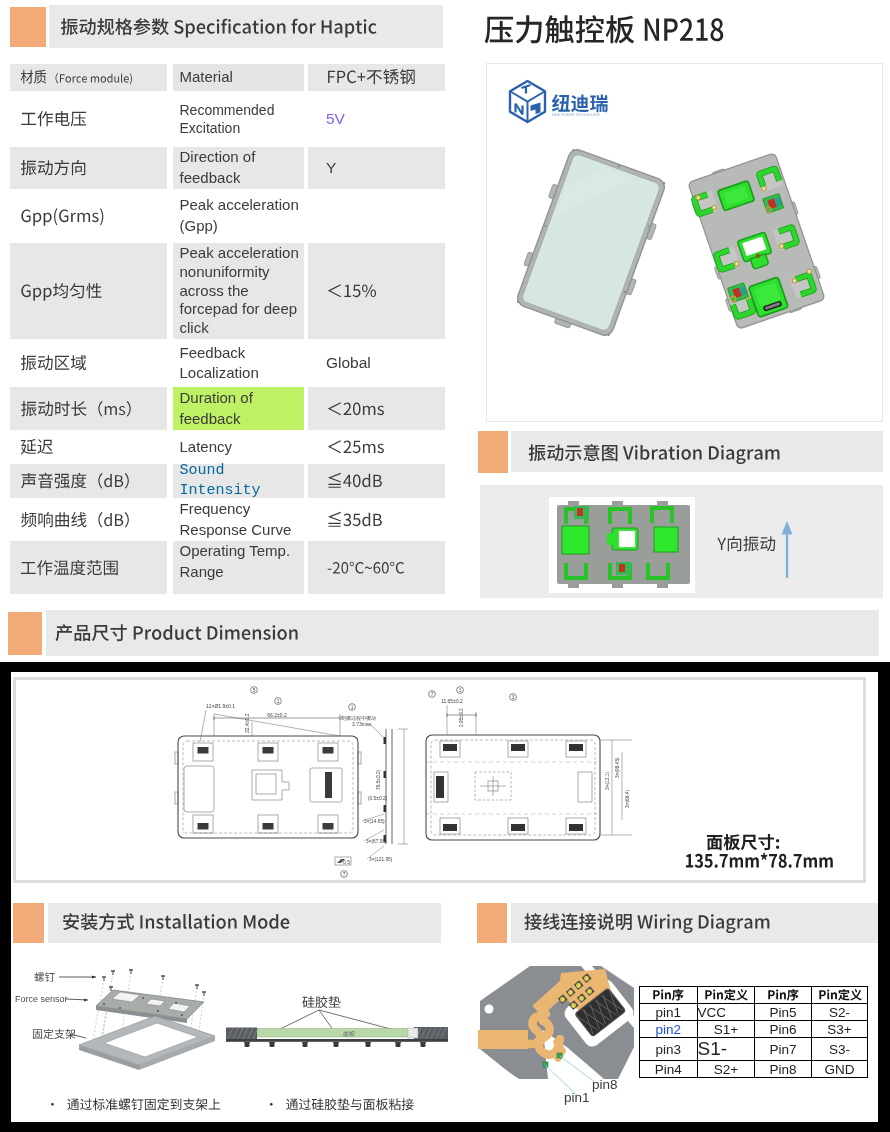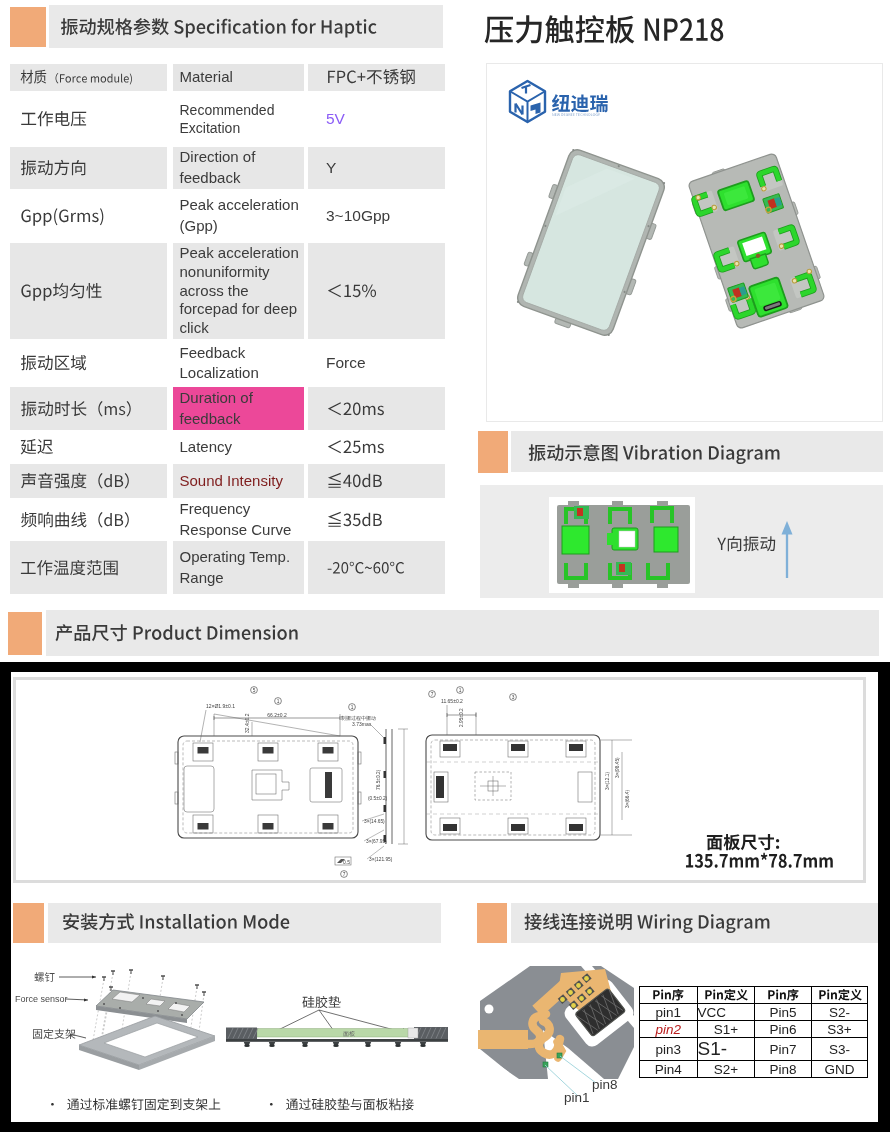--- a/index.html
+++ b/index.html
@@ -84,23 +84,20 @@
         <g fill="#3a3a3a" transform="translate(0,17.1)">
           <g transform="translate(0.0,0) scale(1.0,1)">
             <path d="M6.5 0.2C8.2 0.2 9.5 -0.4 10.3 -1.2V-6.4H6.3V-5.1H8.9V-1.9C8.4 -1.4 7.6 -1.1 6.7 -1.1C4.0 -1.1 2.6 -3.1 2.6 -6.2C2.6 -9.3 4.2 -11.2 6.7 -11.2C7.9 -11.2 8.7 -10.7 9.3 -10.0L10.2 -11.0C9.5 -11.8 8.3 -12.5 6.6 -12.5C3.4 -12.5 1.0 -10.1 1.0 -6.1C1.0 -2.2 3.3 0.2 6.5 0.2Z M13.1 3.8H14.7V0.8L14.6 -0.8C15.4 -0.2 16.3 0.2 17.1 0.2C19.2 0.2 21.1 -1.6 21.1 -4.7C21.1 -7.5 19.8 -9.4 17.5 -9.4C16.4 -9.4 15.4 -8.8 14.6 -8.1H14.5L14.4 -9.1H13.1ZM16.9 -1.1C16.3 -1.1 15.5 -1.3 14.7 -2.0V-6.8C15.5 -7.6 16.3 -8.1 17.1 -8.1C18.8 -8.1 19.5 -6.7 19.5 -4.7C19.5 -2.4 18.4 -1.1 16.9 -1.1Z M23.5 3.8H25.1V0.8L25.0 -0.8C25.9 -0.2 26.7 0.2 27.6 0.2C29.6 0.2 31.5 -1.6 31.5 -4.7C31.5 -7.5 30.2 -9.4 27.9 -9.4C26.8 -9.4 25.8 -8.8 25.0 -8.1H24.9L24.8 -9.1H23.5ZM27.3 -1.1C26.7 -1.1 25.9 -1.3 25.1 -2.0V-6.8C26.0 -7.6 26.7 -8.1 27.5 -8.1C29.2 -8.1 29.9 -6.7 29.9 -4.7C29.9 -2.4 28.8 -1.1 27.3 -1.1Z M36.4 3.3 37.4 2.9C35.9 0.5 35.2 -2.4 35.2 -5.2C35.2 -8.1 35.9 -10.9 37.4 -13.3L36.4 -13.7C34.9 -11.2 34.0 -8.5 34.0 -5.2C34.0 -1.9 34.9 0.8 36.4 3.3Z M44.6 0.2C46.3 0.2 47.6 -0.4 48.4 -1.2V-6.4H44.4V-5.1H47.0V-1.9C46.5 -1.4 45.6 -1.1 44.8 -1.1C42.1 -1.1 40.7 -3.1 40.7 -6.2C40.7 -9.3 42.3 -11.2 44.8 -11.2C46.0 -11.2 46.8 -10.7 47.4 -10.0L48.2 -11.0C47.5 -11.8 46.4 -12.5 44.7 -12.5C41.4 -12.5 39.1 -10.1 39.1 -6.1C39.1 -2.2 41.4 0.2 44.6 0.2Z M51.2 0.0H52.8V-5.9C53.4 -7.4 54.3 -8.0 55.0 -8.0C55.4 -8.0 55.6 -7.9 55.9 -7.8L56.2 -9.2C55.9 -9.3 55.6 -9.4 55.2 -9.4C54.2 -9.4 53.3 -8.6 52.7 -7.5H52.6L52.5 -9.1H51.2Z M57.7 0.0H59.3V-6.6C60.1 -7.6 60.9 -8.0 61.6 -8.0C62.7 -8.0 63.3 -7.3 63.3 -5.6V0.0H64.8V-6.6C65.6 -7.6 66.4 -8.0 67.1 -8.0C68.2 -8.0 68.8 -7.3 68.8 -5.6V0.0H70.3V-5.8C70.3 -8.1 69.4 -9.4 67.6 -9.4C66.4 -9.4 65.5 -8.6 64.5 -7.6C64.2 -8.7 63.4 -9.4 62.0 -9.4C60.9 -9.4 60.0 -8.7 59.2 -7.8H59.1L59.0 -9.1H57.7Z M75.7 0.2C77.8 0.2 79.0 -1.0 79.0 -2.5C79.0 -4.2 77.5 -4.8 76.2 -5.3C75.2 -5.6 74.2 -6.0 74.2 -6.8C74.2 -7.6 74.8 -8.2 75.9 -8.2C76.7 -8.2 77.4 -7.8 78.0 -7.4L78.7 -8.3C78.1 -8.9 77.0 -9.4 75.9 -9.4C73.9 -9.4 72.8 -8.2 72.8 -6.8C72.8 -5.2 74.2 -4.6 75.4 -4.1C76.4 -3.8 77.5 -3.3 77.5 -2.4C77.5 -1.6 76.9 -1.0 75.7 -1.0C74.6 -1.0 73.8 -1.4 73.0 -2.1L72.3 -1.0C73.1 -0.3 74.4 0.2 75.7 0.2Z M81.3 3.3C82.8 0.8 83.7 -1.9 83.7 -5.2C83.7 -8.5 82.8 -11.2 81.3 -13.7L80.3 -13.3C81.7 -10.9 82.5 -8.1 82.5 -5.2C82.5 -2.4 81.7 0.5 80.3 2.9Z"></path>
           </g>
         </g>
       </svg>
     </div>
 <div style="position:absolute;left:172.5px;top:188.8px;width:131.5px;height:54.0px;background:#ffffff;display:flex;align-items:center;padding-left:7px;box-sizing:border-box;">
       <div style="font-size:15px;line-height:20.5px;color:#3b3b3b;">Peak acceleration<br>(Gpp)</div>
     </div>
-<div style="position:absolute;left:308px;top:188.8px;width:136.7px;height:54.0px;background:#ffffff;display:flex;align-items:center;padding-left:18px;box-sizing:border-box;">
-      <span style="font-size:15.5px;color:#3b3b3b;">3~10Gpp</span>
-    </div>
 
 <div style="position:absolute;left:10px;top:242.8px;width:157px;height:96.19999999999999px;background:#e7e7e7;display:flex;align-items:center;padding-left:10px;box-sizing:border-box;">
       <svg width="83" height="22" viewBox="0 0 83 22.2" xmlns="http://www.w3.org/2000/svg">
         <g fill="#3a3a3a" transform="translate(0,17.1)">
           <g transform="translate(0.0,0) scale(1.0,1)">
             <path d="M6.5 0.2C8.2 0.2 9.5 -0.4 10.3 -1.2V-6.4H6.3V-5.1H8.9V-1.9C8.4 -1.4 7.6 -1.1 6.7 -1.1C4.0 -1.1 2.6 -3.1 2.6 -6.2C2.6 -9.3 4.2 -11.2 6.7 -11.2C7.9 -11.2 8.7 -10.7 9.3 -10.0L10.2 -11.0C9.5 -11.8 8.3 -12.5 6.6 -12.5C3.4 -12.5 1.0 -10.1 1.0 -6.1C1.0 -2.2 3.3 0.2 6.5 0.2Z M13.1 3.8H14.7V0.8L14.6 -0.8C15.4 -0.2 16.3 0.2 17.1 0.2C19.2 0.2 21.1 -1.6 21.1 -4.7C21.1 -7.5 19.8 -9.4 17.5 -9.4C16.4 -9.4 15.4 -8.8 14.6 -8.1H14.5L14.4 -9.1H13.1ZM16.9 -1.1C16.3 -1.1 15.5 -1.3 14.7 -2.0V-6.8C15.5 -7.6 16.3 -8.1 17.1 -8.1C18.8 -8.1 19.5 -6.7 19.5 -4.7C19.5 -2.4 18.4 -1.1 16.9 -1.1Z M23.5 3.8H25.1V0.8L25.0 -0.8C25.9 -0.2 26.7 0.2 27.6 0.2C29.6 0.2 31.5 -1.6 31.5 -4.7C31.5 -7.5 30.2 -9.4 27.9 -9.4C26.8 -9.4 25.8 -8.8 25.0 -8.1H24.9L24.8 -9.1H23.5ZM27.3 -1.1C26.7 -1.1 25.9 -1.3 25.1 -2.0V-6.8C26.0 -7.6 26.7 -8.1 27.5 -8.1C29.2 -8.1 29.9 -6.7 29.9 -4.7C29.9 -2.4 28.8 -1.1 27.3 -1.1Z M40.6 -7.8C41.6 -6.9 42.9 -5.7 43.6 -5.0L44.4 -5.8C43.7 -6.5 42.4 -7.6 41.3 -8.5ZM39.2 -2.0 39.7 -0.8C41.4 -1.8 43.8 -3.0 45.9 -4.3L45.6 -5.3C43.3 -4.0 40.8 -2.7 39.2 -2.0ZM42.0 -14.1C41.2 -11.9 39.9 -9.8 38.4 -8.4C38.7 -8.2 39.1 -7.6 39.2 -7.4C40.0 -8.2 40.8 -9.2 41.4 -10.2H46.8C46.6 -3.3 46.4 -0.7 45.8 -0.1C45.7 0.2 45.5 0.2 45.1 0.2C44.7 0.2 43.6 0.2 42.4 0.1C42.6 0.4 42.8 0.9 42.8 1.3C43.8 1.3 44.9 1.4 45.5 1.3C46.2 1.3 46.5 1.1 46.9 0.6C47.6 -0.2 47.8 -2.9 48.0 -10.8C48.0 -10.9 48.0 -11.4 48.0 -11.4H42.1C42.5 -12.2 42.8 -13.0 43.1 -13.8ZM33.0 -2.1 33.5 -0.8C35.1 -1.6 37.1 -2.7 39.1 -3.7L38.8 -4.8L36.5 -3.6V-8.9H38.5V-10.1H36.5V-13.9H35.2V-10.1H33.1V-8.9H35.2V-3.1C34.4 -2.7 33.6 -2.3 33.0 -2.1Z M51.5 -1.7 52.0 -0.4C54.2 -1.2 57.4 -2.2 60.3 -3.3L60.1 -4.5C56.9 -3.4 53.6 -2.3 51.5 -1.7ZM53.5 -7.5C54.8 -6.7 56.7 -5.5 57.6 -4.8L58.4 -5.8C57.5 -6.5 55.6 -7.6 54.3 -8.4ZM54.4 -14.1C53.4 -11.3 51.6 -8.6 49.7 -6.9C50.0 -6.7 50.6 -6.2 50.8 -5.9C51.9 -7.0 53.0 -8.5 53.9 -10.1H63.0C62.8 -3.5 62.5 -0.8 61.9 -0.2C61.7 0.0 61.4 0.1 61.1 0.1C60.5 0.1 59.2 0.1 57.7 -0.1C58.0 0.3 58.2 0.9 58.2 1.2C59.4 1.3 60.7 1.3 61.5 1.3C62.2 1.2 62.6 1.1 63.1 0.5C63.8 -0.3 64.1 -3.0 64.3 -10.7C64.3 -10.9 64.3 -11.3 64.3 -11.3H54.6C55.0 -12.1 55.3 -12.9 55.6 -13.7Z M68.9 -14.1V1.3H70.2V-14.1ZM67.4 -10.9C67.2 -9.6 66.9 -7.7 66.5 -6.6L67.5 -6.2C67.9 -7.5 68.2 -9.4 68.3 -10.8ZM70.3 -11.0C70.8 -10.1 71.3 -8.9 71.4 -8.1L72.4 -8.6C72.2 -9.3 71.7 -10.5 71.2 -11.4ZM71.6 -0.5V0.7H82.0V-0.5H77.7V-4.7H81.2V-5.8H77.7V-9.3H81.5V-10.6H77.7V-14.0H76.4V-10.6H74.4C74.6 -11.4 74.8 -12.3 74.9 -13.1L73.7 -13.3C73.3 -11.1 72.7 -8.8 71.7 -7.3C72.0 -7.2 72.6 -6.9 72.8 -6.7C73.2 -7.4 73.6 -8.3 74.0 -9.3H76.4V-5.8H72.9V-4.7H76.4V-0.5Z"></path>
           </g>
         </g>
       </svg>
     </div>
@@ -123,36 +120,36 @@
           <g transform="translate(0.0,0) scale(1.0,1)">
             <path d="M8.8 -10.5V-9.4H15.2V-10.5ZM9.3 1.4C9.5 1.1 10.0 0.9 12.8 -0.4C12.7 -0.6 12.7 -1.1 12.6 -1.4L10.4 -0.5V-6.5H11.5C12.1 -3.3 13.4 -0.5 15.4 0.9C15.6 0.6 15.9 0.2 16.2 -0.1C15.1 -0.7 14.2 -1.9 13.6 -3.3C14.3 -3.8 15.1 -4.5 15.8 -5.1L15.0 -5.9C14.5 -5.4 13.8 -4.7 13.2 -4.2C12.9 -4.9 12.6 -5.7 12.4 -6.5H15.9V-7.6H8.0V-12.1H15.7V-13.3H6.8V-7.2C6.8 -4.7 6.7 -1.6 5.5 0.7C5.8 0.8 6.3 1.2 6.5 1.4C7.7 -0.8 8.0 -4.0 8.0 -6.5H9.2V-1.0C9.2 -0.2 8.9 0.3 8.6 0.4C8.8 0.6 9.1 1.1 9.3 1.4ZM2.8 -14.1V-10.7H0.9V-9.5H2.8V-5.8C2.0 -5.5 1.2 -5.3 0.6 -5.2L0.9 -3.9L2.8 -4.5V-0.2C2.8 0.1 2.8 0.1 2.6 0.1C2.4 0.1 1.9 0.1 1.3 0.1C1.4 0.5 1.6 1.0 1.6 1.3C2.6 1.3 3.1 1.2 3.5 1.0C3.9 0.9 4.1 0.5 4.1 -0.2V-4.9L5.9 -5.5L5.8 -6.6L4.1 -6.1V-9.5H5.8V-10.7H4.1V-14.1Z M18.3 -12.7V-11.6H24.8V-12.7ZM27.8 -13.8C27.8 -12.6 27.8 -11.4 27.7 -10.2H25.3V-9.0H27.7C27.5 -5.2 26.8 -1.7 24.5 0.4C24.8 0.6 25.3 1.0 25.5 1.3C28.0 -1.0 28.7 -4.9 28.9 -9.0H31.4C31.2 -3.1 31.0 -0.8 30.6 -0.3C30.4 -0.1 30.2 -0.1 29.9 -0.1C29.6 -0.1 28.7 -0.1 27.7 -0.2C27.9 0.2 28.1 0.7 28.1 1.1C29.0 1.1 29.9 1.1 30.4 1.1C31.0 1.0 31.3 0.9 31.7 0.5C32.2 -0.3 32.4 -2.7 32.7 -9.6C32.7 -9.8 32.7 -10.2 32.7 -10.2H29.0C29.0 -11.4 29.0 -12.6 29.0 -13.8ZM18.3 -0.7 18.3 -0.8V-0.7C18.7 -1.0 19.3 -1.1 24.0 -2.2L24.3 -1.1L25.4 -1.4C25.1 -2.6 24.3 -4.6 23.7 -6.1L22.6 -5.8C23.0 -5.1 23.3 -4.1 23.6 -3.3L19.6 -2.4C20.3 -3.9 20.9 -5.8 21.3 -7.6H25.1V-8.7H17.7V-7.6H20.0C19.6 -5.6 18.9 -3.6 18.7 -3.1C18.4 -2.4 18.2 -2.0 17.9 -1.9C18.0 -1.6 18.2 -1.0 18.3 -0.7Z M49.2 -13.2H35.2V0.8H49.6V-0.4H36.5V-12.0H49.2ZM38.0 -9.8C39.3 -8.8 40.7 -7.5 42.1 -6.2C40.7 -4.8 39.0 -3.5 37.4 -2.5C37.7 -2.3 38.2 -1.8 38.4 -1.5C40.0 -2.6 41.5 -3.9 43.0 -5.4C44.4 -4.0 45.7 -2.6 46.6 -1.5L47.6 -2.5C46.7 -3.5 45.3 -4.9 43.8 -6.3C45.0 -7.6 46.1 -9.1 47.1 -10.7L45.9 -11.2C45.1 -9.7 44.1 -8.4 42.9 -7.1C41.6 -8.3 40.1 -9.5 38.9 -10.6Z M55.3 -1.7 55.7 -0.5C57.3 -1.0 59.4 -1.6 61.4 -2.2L61.3 -3.2C59.1 -2.7 56.8 -2.1 55.3 -1.7ZM57.4 -7.9H59.6V-5.0H57.4ZM56.4 -8.9V-4.0H60.6V-8.9ZM51.0 -2.2 51.5 -0.9C52.8 -1.6 54.4 -2.4 56.0 -3.2L55.6 -4.3L54.1 -3.6V-8.8H55.6V-10.0H54.1V-13.9H52.9V-10.0H51.1V-8.8H52.9V-3.0C52.2 -2.7 51.5 -2.4 51.0 -2.2ZM64.9 -8.9C64.5 -7.3 63.9 -5.8 63.3 -4.5C63.0 -6.2 62.9 -8.2 62.8 -10.5H66.3V-11.6H65.4L66.2 -12.3C65.8 -12.9 64.9 -13.6 64.1 -14.1L63.4 -13.4C64.1 -12.9 65.0 -12.1 65.4 -11.6H62.7L62.7 -14.1H61.5L61.6 -11.6H55.9V-10.5H61.6C61.7 -7.6 61.9 -5.0 62.3 -3.0C61.4 -1.6 60.2 -0.5 58.9 0.4C59.1 0.6 59.6 1.0 59.8 1.2C60.9 0.4 61.8 -0.5 62.7 -1.5C63.2 0.3 63.9 1.3 64.9 1.3C66.0 1.3 66.3 0.6 66.5 -1.6C66.3 -1.7 65.9 -2.0 65.6 -2.3C65.6 -0.5 65.4 0.1 65.1 0.1C64.5 0.1 64.0 -1.0 63.6 -2.8C64.6 -4.5 65.4 -6.4 66.0 -8.7Z"></path>
           </g>
         </g>
       </svg>
     </div>
 <div style="position:absolute;left:172.5px;top:339px;width:131.5px;height:48.19999999999999px;background:#ffffff;display:flex;align-items:center;padding-left:7px;box-sizing:border-box;">
       <div style="font-size:15px;line-height:20.5px;color:#3b3b3b;">Feedback<br>Localization</div>
     </div>
 <div style="position:absolute;left:308px;top:339px;width:136.7px;height:48.19999999999999px;background:#ffffff;display:flex;align-items:center;padding-left:18px;box-sizing:border-box;">
-      <span style="font-size:15.5px;color:#3b3b3b;">Force</span>
+      <span style="font-size:15.5px;color:#3b3b3b;">Global</span>
     </div>
 
 <div style="position:absolute;left:10px;top:387.2px;width:157px;height:43.30000000000001px;background:#e7e7e7;display:flex;align-items:center;padding-left:10px;box-sizing:border-box;">
       <svg width="123" height="22" viewBox="0 0 123 22.2" xmlns="http://www.w3.org/2000/svg">
         <g fill="#3a3a3a" transform="translate(0,17.1)">
           <g transform="translate(0.0,0) scale(1.0,1)">
             <path d="M8.8 -10.5V-9.4H15.2V-10.5ZM9.3 1.4C9.5 1.1 10.0 0.9 12.8 -0.4C12.7 -0.6 12.7 -1.1 12.6 -1.4L10.4 -0.5V-6.5H11.5C12.1 -3.3 13.4 -0.5 15.4 0.9C15.6 0.6 15.9 0.2 16.2 -0.1C15.1 -0.7 14.2 -1.9 13.6 -3.3C14.3 -3.8 15.1 -4.5 15.8 -5.1L15.0 -5.9C14.5 -5.4 13.8 -4.7 13.2 -4.2C12.9 -4.9 12.6 -5.7 12.4 -6.5H15.9V-7.6H8.0V-12.1H15.7V-13.3H6.8V-7.2C6.8 -4.7 6.7 -1.6 5.5 0.7C5.8 0.8 6.3 1.2 6.5 1.4C7.7 -0.8 8.0 -4.0 8.0 -6.5H9.2V-1.0C9.2 -0.2 8.9 0.3 8.6 0.4C8.8 0.6 9.1 1.1 9.3 1.4ZM2.8 -14.1V-10.7H0.9V-9.5H2.8V-5.8C2.0 -5.5 1.2 -5.3 0.6 -5.2L0.9 -3.9L2.8 -4.5V-0.2C2.8 0.1 2.8 0.1 2.6 0.1C2.4 0.1 1.9 0.1 1.3 0.1C1.4 0.5 1.6 1.0 1.6 1.3C2.6 1.3 3.1 1.2 3.5 1.0C3.9 0.9 4.1 0.5 4.1 -0.2V-4.9L5.9 -5.5L5.8 -6.6L4.1 -6.1V-9.5H5.8V-10.7H4.1V-14.1Z M18.3 -12.7V-11.6H24.8V-12.7ZM27.8 -13.8C27.8 -12.6 27.8 -11.4 27.7 -10.2H25.3V-9.0H27.7C27.5 -5.2 26.8 -1.7 24.5 0.4C24.8 0.6 25.3 1.0 25.5 1.3C28.0 -1.0 28.7 -4.9 28.9 -9.0H31.4C31.2 -3.1 31.0 -0.8 30.6 -0.3C30.4 -0.1 30.2 -0.1 29.9 -0.1C29.6 -0.1 28.7 -0.1 27.7 -0.2C27.9 0.2 28.1 0.7 28.1 1.1C29.0 1.1 29.9 1.1 30.4 1.1C31.0 1.0 31.3 0.9 31.7 0.5C32.2 -0.3 32.4 -2.7 32.7 -9.6C32.7 -9.8 32.7 -10.2 32.7 -10.2H29.0C29.0 -11.4 29.0 -12.6 29.0 -13.8ZM18.3 -0.7 18.3 -0.8V-0.7C18.7 -1.0 19.3 -1.1 24.0 -2.2L24.3 -1.1L25.4 -1.4C25.1 -2.6 24.3 -4.6 23.7 -6.1L22.6 -5.8C23.0 -5.1 23.3 -4.1 23.6 -3.3L19.6 -2.4C20.3 -3.9 20.9 -5.8 21.3 -7.6H25.1V-8.7H17.7V-7.6H20.0C19.6 -5.6 18.9 -3.6 18.7 -3.1C18.4 -2.4 18.2 -2.0 17.9 -1.9C18.0 -1.6 18.2 -1.0 18.3 -0.7Z M41.6 -7.6C42.5 -6.3 43.6 -4.5 44.1 -3.5L45.2 -4.1C44.7 -5.2 43.5 -6.9 42.6 -8.1ZM39.0 -6.8V-2.9H36.2V-6.8ZM39.0 -7.9H36.2V-11.6H39.0ZM35.0 -12.7V-0.4H36.2V-1.8H40.2V-12.7ZM46.4 -14.0V-10.8H41.0V-9.5H46.4V-0.6C46.4 -0.2 46.3 -0.1 46.0 -0.1C45.6 -0.1 44.4 -0.1 43.0 -0.1C43.2 0.3 43.4 0.8 43.5 1.2C45.2 1.2 46.3 1.2 46.9 0.9C47.5 0.7 47.7 0.4 47.7 -0.6V-9.5H49.8V-10.8H47.7V-14.0Z M63.3 -13.7C61.9 -12.0 59.4 -10.4 57.0 -9.4C57.4 -9.2 57.9 -8.7 58.1 -8.4C60.4 -9.5 62.9 -11.3 64.6 -13.2ZM51.3 -7.5V-6.3H54.6V-0.9C54.6 -0.3 54.2 0.0 53.9 0.1C54.1 0.4 54.3 0.9 54.4 1.2C54.8 1.0 55.4 0.8 60.0 -0.5C60.0 -0.7 59.9 -1.3 59.9 -1.6L55.9 -0.6V-6.3H58.5C59.9 -2.8 62.3 -0.3 65.8 0.9C65.9 0.5 66.3 -0.1 66.6 -0.3C63.4 -1.3 61.1 -3.4 59.8 -6.3H66.3V-7.5H55.9V-14.0H54.6V-7.5Z"></path>
           </g>
           <g transform="translate(67.2,0) scale(1.0,1)">
             <path d="M11.3 -6.2C11.3 -3.0 12.6 -0.4 14.6 1.6L15.6 1.1C13.7 -0.9 12.5 -3.3 12.5 -6.2C12.5 -9.1 13.7 -11.5 15.6 -13.4L14.6 -14.0C12.6 -12.0 11.3 -9.4 11.3 -6.2Z M17.8 0.0H19.3V-6.4C20.1 -7.3 20.8 -7.8 21.5 -7.8C22.6 -7.8 23.2 -7.1 23.2 -5.4V0.0H24.6V-6.4C25.5 -7.3 26.2 -7.8 26.9 -7.8C28.0 -7.8 28.5 -7.1 28.5 -5.4V0.0H30.0V-5.6C30.0 -7.9 29.1 -9.1 27.3 -9.1C26.2 -9.1 25.3 -8.4 24.4 -7.4C24.0 -8.4 23.3 -9.1 22.0 -9.1C20.9 -9.1 20.0 -8.4 19.2 -7.6H19.2L19.0 -8.9H17.8Z M35.2 0.2C37.3 0.2 38.4 -1.0 38.4 -2.4C38.4 -4.1 37.0 -4.6 35.7 -5.1C34.7 -5.5 33.8 -5.8 33.8 -6.6C33.8 -7.3 34.3 -7.9 35.5 -7.9C36.3 -7.9 36.9 -7.6 37.5 -7.1L38.2 -8.1C37.5 -8.6 36.5 -9.1 35.5 -9.1C33.5 -9.1 32.4 -8.0 32.4 -6.6C32.4 -5.1 33.7 -4.5 35.0 -4.0C36.0 -3.7 37.0 -3.2 37.0 -2.3C37.0 -1.6 36.4 -0.9 35.3 -0.9C34.2 -0.9 33.4 -1.4 32.6 -2.0L31.9 -1.0C32.7 -0.3 34.0 0.2 35.2 0.2Z M44.0 -6.2C44.0 -9.4 42.7 -12.0 40.8 -14.0L39.8 -13.4C41.6 -11.5 42.8 -9.1 42.8 -6.2C42.8 -3.3 41.6 -0.9 39.8 1.1L40.8 1.6C42.7 -0.4 44.0 -3.0 44.0 -6.2Z"></path>
           </g>
         </g>
       </svg>
     </div>
-<div style="position:absolute;left:172.5px;top:387.2px;width:131.5px;height:43.30000000000001px;background:#ec4899;display:flex;align-items:center;padding-left:7px;box-sizing:border-box;">
+<div style="position:absolute;left:172.5px;top:387.2px;width:131.5px;height:43.30000000000001px;background:#bef264;display:flex;align-items:center;padding-left:7px;box-sizing:border-box;">
       <div style="font-size:15px;line-height:20.5px;color:#3b3b3b;">Duration of<br>feedback</div>
     </div>
 <div style="position:absolute;left:308px;top:387.2px;width:136.7px;height:43.30000000000001px;background:#e7e7e7;display:flex;align-items:center;padding-left:18px;box-sizing:border-box;">
       <svg width="59" height="22" viewBox="0 0 59 22.2" xmlns="http://www.w3.org/2000/svg">
         <g fill="#3a3a3a" transform="translate(0,17.1)">
           <g transform="translate(0.0,0) scale(1.0,1)">
             <path d="M14.9 -11.8 14.3 -12.8 1.8 -6.4V-6.3L14.3 0.2L14.9 -0.8L4.2 -6.3V-6.3Z M17.5 0.0H25.3V-1.3H21.9C21.3 -1.3 20.5 -1.3 19.9 -1.2C22.7 -3.9 24.7 -6.5 24.7 -8.9C24.7 -11.1 23.3 -12.5 21.1 -12.5C19.5 -12.5 18.5 -11.8 17.5 -10.7L18.4 -9.9C19.1 -10.7 19.9 -11.3 20.9 -11.3C22.4 -11.3 23.2 -10.3 23.2 -8.9C23.2 -6.7 21.4 -4.3 17.5 -0.9Z M30.8 0.2C33.1 0.2 34.6 -1.9 34.6 -6.2C34.6 -10.5 33.1 -12.5 30.8 -12.5C28.4 -12.5 27.0 -10.5 27.0 -6.2C27.0 -1.9 28.4 0.2 30.8 0.2ZM30.8 -1.0C29.4 -1.0 28.4 -2.6 28.4 -6.2C28.4 -9.8 29.4 -11.3 30.8 -11.3C32.2 -11.3 33.1 -9.8 33.1 -6.2C33.1 -2.6 32.2 -1.0 30.8 -1.0Z M37.0 0.0H38.5V-6.6C39.4 -7.6 40.1 -8.0 40.8 -8.0C42.0 -8.0 42.5 -7.3 42.5 -5.6V0.0H44.0V-6.6C44.9 -7.6 45.6 -8.0 46.4 -8.0C47.5 -8.0 48.0 -7.3 48.0 -5.6V0.0H49.6V-5.8C49.6 -8.1 48.7 -9.4 46.8 -9.4C45.7 -9.4 44.8 -8.6 43.8 -7.6C43.4 -8.7 42.7 -9.4 41.3 -9.4C40.2 -9.4 39.2 -8.7 38.4 -7.8H38.4L38.3 -9.1H37.0Z M54.9 0.2C57.1 0.2 58.2 -1.0 58.2 -2.5C58.2 -4.2 56.8 -4.8 55.5 -5.3C54.4 -5.6 53.5 -6.0 53.5 -6.8C53.5 -7.6 54.0 -8.2 55.2 -8.2C56.0 -8.2 56.6 -7.8 57.3 -7.4L58.0 -8.3C57.3 -8.9 56.3 -9.4 55.2 -9.4C53.2 -9.4 52.0 -8.2 52.0 -6.8C52.0 -5.2 53.4 -4.6 54.7 -4.1C55.7 -3.8 56.8 -3.3 56.8 -2.4C56.8 -1.6 56.2 -1.0 55.0 -1.0C53.9 -1.0 53.1 -1.4 52.3 -2.1L51.5 -1.0C52.4 -0.3 53.6 0.2 54.9 0.2Z"></path>
           </g>
         </g>
       </svg>
@@ -186,21 +183,21 @@
           <g transform="translate(0.0,0) scale(1.0,1)">
             <path d="M7.7 -14.1V-12.7H1.2V-11.6H7.7V-10.0H2.2V-8.9H14.9V-10.0H9.0V-11.6H15.6V-12.7H9.0V-14.1ZM2.6 -7.5V-5.3C2.6 -3.6 2.3 -1.2 0.5 0.6C0.8 0.7 1.3 1.2 1.5 1.4C2.7 0.2 3.3 -1.3 3.6 -2.8H13.3V-1.9H14.5V-7.5ZM13.3 -3.9H9.0V-6.5H13.3ZM3.7 -3.9C3.8 -4.4 3.8 -4.9 3.8 -5.3V-6.5H7.8V-3.9Z M24.1 -14.0C24.4 -13.6 24.6 -13.1 24.8 -12.6H18.7V-11.4H31.9V-12.6H26.2C26.0 -13.1 25.7 -13.8 25.4 -14.2ZM21.0 -11.1C21.4 -10.3 21.8 -9.4 21.9 -8.6H17.7V-7.5H32.7V-8.6H28.4C28.9 -9.3 29.3 -10.3 29.7 -11.1L28.3 -11.4C28.0 -10.6 27.5 -9.4 27.1 -8.6H22.7L23.3 -8.8C23.1 -9.5 22.7 -10.6 22.2 -11.3ZM21.3 -2.2H29.2V-0.4H21.3ZM21.3 -3.2V-4.9H29.2V-3.2ZM20.0 -6.0V1.4H21.3V0.7H29.2V1.3H30.5V-6.0Z M42.3 -12.1H47.2V-10.1H42.3ZM41.1 -13.2V-9.0H44.2V-7.5H40.8V-3.0H44.2V-0.5L40.0 -0.3L40.2 0.9C42.3 0.8 45.3 0.6 48.2 0.3C48.5 0.7 48.6 1.1 48.7 1.5L49.8 1.0C49.5 -0.0 48.6 -1.5 47.7 -2.7L46.7 -2.3C47.0 -1.8 47.3 -1.3 47.6 -0.8L45.3 -0.6V-3.0H48.8V-7.5H45.3V-9.0H48.4V-13.2ZM41.9 -6.5H44.2V-4.0H41.9ZM45.3 -6.5H47.7V-4.0H45.3ZM35.0 -9.5C34.9 -7.9 34.6 -5.8 34.4 -4.5H35.1L38.4 -4.5C38.2 -1.5 38.0 -0.4 37.7 -0.1C37.5 0.1 37.4 0.1 37.1 0.1C36.8 0.1 36.1 0.1 35.3 0.0C35.5 0.4 35.7 0.9 35.7 1.2C36.5 1.3 37.2 1.3 37.6 1.2C38.1 1.2 38.4 1.1 38.7 0.7C39.2 0.2 39.4 -1.2 39.7 -5.1C39.7 -5.2 39.7 -5.6 39.7 -5.6H35.7C35.8 -6.5 36.0 -7.4 36.1 -8.3H39.8V-13.2H34.6V-12.1H38.6V-9.5Z M56.9 -10.8V-9.4H54.2V-8.3H56.9V-5.5H63.4V-8.3H66.1V-9.4H63.4V-10.8H62.2V-9.4H58.1V-10.8ZM62.2 -8.3V-6.5H58.1V-8.3ZM63.1 -3.4C62.4 -2.5 61.3 -1.8 60.1 -1.3C58.9 -1.9 58.0 -2.6 57.3 -3.4ZM54.4 -4.5V-3.4H56.6L56.0 -3.2C56.7 -2.2 57.6 -1.4 58.7 -0.8C57.2 -0.3 55.4 0.0 53.6 0.2C53.8 0.5 54.0 0.9 54.1 1.2C56.2 1.0 58.3 0.6 60.1 -0.1C61.7 0.6 63.7 1.1 65.8 1.3C66.0 1.0 66.3 0.5 66.6 0.3C64.7 0.1 63.0 -0.3 61.5 -0.8C63.0 -1.6 64.2 -2.6 65.0 -4.1L64.2 -4.5L64.0 -4.5ZM58.3 -13.9C58.6 -13.5 58.8 -12.9 59.0 -12.4H52.5V-7.9C52.5 -5.4 52.4 -1.8 51.0 0.8C51.3 0.9 51.9 1.1 52.1 1.3C53.6 -1.3 53.8 -5.2 53.8 -7.9V-11.3H66.3V-12.4H60.4C60.2 -13.0 59.9 -13.7 59.6 -14.2Z"></path>
           </g>
           <g transform="translate(67.2,0) scale(1.0,1)">
             <path d="M11.3 -6.2C11.3 -3.0 12.6 -0.4 14.6 1.6L15.6 1.1C13.7 -0.9 12.5 -3.3 12.5 -6.2C12.5 -9.1 13.7 -11.5 15.6 -13.4L14.6 -14.0C12.6 -12.0 11.3 -9.4 11.3 -6.2Z M20.8 0.2C21.9 0.2 22.8 -0.4 23.5 -1.0H23.6L23.7 0.0H24.9V-13.0H23.4V-9.6L23.5 -8.1C22.7 -8.7 22.0 -9.1 21.0 -9.1C19.0 -9.1 17.2 -7.3 17.2 -4.4C17.2 -1.5 18.6 0.2 20.8 0.2ZM21.1 -1.0C19.6 -1.0 18.7 -2.3 18.7 -4.4C18.7 -6.5 19.8 -7.8 21.3 -7.8C22.0 -7.8 22.7 -7.6 23.4 -6.9V-2.2C22.7 -1.4 22.0 -1.0 21.1 -1.0Z M28.1 0.0H31.9C34.5 0.0 36.4 -1.2 36.4 -3.5C36.4 -5.1 35.4 -6.1 34.0 -6.4V-6.4C35.1 -6.8 35.7 -7.8 35.7 -9.0C35.7 -11.1 34.0 -11.9 31.6 -11.9H28.1ZM29.6 -6.9V-10.8H31.4C33.3 -10.8 34.2 -10.2 34.2 -8.8C34.2 -7.6 33.4 -6.9 31.3 -6.9ZM29.6 -1.2V-5.7H31.6C33.7 -5.7 34.9 -5.0 34.9 -3.6C34.9 -1.9 33.7 -1.2 31.6 -1.2Z M42.1 -6.2C42.1 -9.4 40.8 -12.0 38.8 -14.0L37.9 -13.4C39.7 -11.5 40.9 -9.1 40.9 -6.2C40.9 -3.3 39.7 -0.9 37.9 1.1L38.8 1.6C40.8 -0.4 42.1 -3.0 42.1 -6.2Z"></path>
           </g>
         </g>
       </svg>
     </div>
 <div style="position:absolute;left:172.5px;top:464.2px;width:131.5px;height:33.69999999999999px;background:#e7e7e7;display:flex;align-items:center;padding-left:7px;box-sizing:border-box;">
-      <div style="font-size:15px;line-height:20.5px;color:#7f1d1d;">Sound Intensity</div>
+      <div style="font-size:15px;line-height:20.5px;color:#0369a1;font-family:Liberation Mono, monospace;">Sound Intensity</div>
     </div>
 <div style="position:absolute;left:308px;top:464.2px;width:136.7px;height:33.69999999999999px;background:#e7e7e7;display:flex;align-items:center;padding-left:18px;box-sizing:border-box;">
       <svg width="57" height="22" viewBox="0 0 57 22.2" xmlns="http://www.w3.org/2000/svg">
         <g fill="#3a3a3a" transform="translate(0,17.1)">
           <g transform="translate(0.0,0) scale(1.0,1)">
             <path d="M14.8 -13.1 14.4 -14.2 1.7 -9.3V-9.3L14.4 -4.4L14.8 -5.5L5.0 -9.3V-9.3ZM14.6 -3.1H2.2V-2.0H14.6ZM14.6 -0.3H2.2V0.8H14.6Z M22.5 0.0H24.0V-3.4H25.6V-4.6H24.0V-12.3H22.3L17.1 -4.4V-3.4H22.5ZM22.5 -4.6H18.7L21.5 -8.8C21.9 -9.4 22.2 -10.0 22.5 -10.6H22.6C22.6 -10.0 22.5 -9.0 22.5 -8.4Z M30.8 0.2C33.1 0.2 34.6 -1.9 34.6 -6.2C34.6 -10.5 33.1 -12.5 30.8 -12.5C28.4 -12.5 27.0 -10.5 27.0 -6.2C27.0 -1.9 28.4 0.2 30.8 0.2ZM30.8 -1.0C29.4 -1.0 28.4 -2.6 28.4 -6.2C28.4 -9.8 29.4 -11.3 30.8 -11.3C32.2 -11.3 33.1 -9.8 33.1 -6.2C33.1 -2.6 32.2 -1.0 30.8 -1.0Z M40.1 0.2C41.2 0.2 42.2 -0.4 42.9 -1.1H42.9L43.1 0.0H44.3V-13.4H42.8V-9.9L42.9 -8.3C42.1 -9.0 41.4 -9.4 40.3 -9.4C38.2 -9.4 36.3 -7.5 36.3 -4.6C36.3 -1.5 37.8 0.2 40.1 0.2ZM40.4 -1.1C38.8 -1.1 37.9 -2.4 37.9 -4.6C37.9 -6.7 39.1 -8.1 40.6 -8.1C41.3 -8.1 42.0 -7.8 42.8 -7.1V-2.3C42.0 -1.5 41.3 -1.1 40.4 -1.1Z M47.6 0.0H51.5C54.2 0.0 56.1 -1.2 56.1 -3.6C56.1 -5.3 55.1 -6.3 53.6 -6.6V-6.6C54.8 -7.0 55.4 -8.1 55.4 -9.3C55.4 -11.5 53.7 -12.3 51.2 -12.3H47.6ZM49.1 -7.1V-11.1H51.0C52.9 -11.1 53.9 -10.6 53.9 -9.1C53.9 -7.8 53.1 -7.1 50.9 -7.1ZM49.1 -1.2V-5.9H51.3C53.4 -5.9 54.6 -5.2 54.6 -3.7C54.6 -2.0 53.4 -1.2 51.3 -1.2Z"></path>
           </g>
         </g>
       </svg>
     </div>
@@ -232,21 +229,21 @@
 
 <div style="position:absolute;left:10px;top:541.3px;width:157px;height:52.90000000000009px;background:#e7e7e7;display:flex;align-items:center;padding-left:10px;box-sizing:border-box;">
       <svg width="99" height="22" viewBox="0 0 99 21.8" xmlns="http://www.w3.org/2000/svg">
         <g fill="#3a3a3a" transform="translate(0,16.8)">
           <g transform="translate(0.0,0) scale(1.0,1)">
             <path d="M0.9 -1.2V0.0H15.7V-1.2H8.9V-10.7H14.9V-12.0H1.7V-10.7H7.5V-1.2Z M25.2 -13.7C24.4 -11.2 23.0 -8.8 21.5 -7.3C21.8 -7.1 22.3 -6.7 22.5 -6.5C23.3 -7.4 24.1 -8.6 24.8 -9.9H26.0V1.3H27.2V-2.7H32.2V-3.9H27.2V-6.4H32.0V-7.5H27.2V-9.9H32.4V-11.1H25.4C25.8 -11.8 26.1 -12.6 26.4 -13.3ZM21.2 -13.8C20.3 -11.3 18.7 -8.8 17.1 -7.2C17.3 -6.9 17.7 -6.3 17.8 -6.0C18.4 -6.6 18.9 -7.2 19.5 -7.9V1.3H20.7V-9.9C21.3 -11.0 21.9 -12.2 22.4 -13.4Z M40.3 -9.5H46.0V-7.9H40.3ZM40.3 -12.1H46.0V-10.5H40.3ZM39.2 -13.1V-6.8H47.2V-13.1ZM34.6 -12.8C35.7 -12.3 37.0 -11.6 37.6 -11.0L38.3 -12.0C37.7 -12.5 36.3 -13.2 35.3 -13.7ZM33.6 -8.3C34.7 -7.8 36.0 -7.0 36.7 -6.5L37.4 -7.5C36.7 -8.0 35.3 -8.8 34.3 -9.2ZM34.1 0.3 35.1 1.0C36.0 -0.5 37.1 -2.6 38.0 -4.3L37.0 -5.0C36.1 -3.2 34.9 -1.0 34.1 0.3ZM37.2 -0.3V0.8H48.9V-0.3H47.8V-5.4H38.6V-0.3ZM39.8 -0.3V-4.3H41.4V-0.3ZM42.3 -0.3V-4.3H44.0V-0.3ZM44.9 -0.3V-4.3H46.6V-0.3Z M55.9 -10.6V-9.2H53.2V-8.2H55.9V-5.4H62.3V-8.2H65.0V-9.2H62.3V-10.6H61.1V-9.2H57.1V-10.6ZM61.1 -8.2V-6.4H57.1V-8.2ZM62.0 -3.3C61.3 -2.5 60.2 -1.8 59.1 -1.3C57.9 -1.8 56.9 -2.5 56.2 -3.3ZM53.4 -4.4V-3.3H55.6L55.0 -3.1C55.7 -2.2 56.6 -1.4 57.7 -0.8C56.1 -0.3 54.4 0.0 52.7 0.2C52.8 0.4 53.1 0.9 53.2 1.2C55.2 1.0 57.2 0.6 59.0 -0.1C60.6 0.6 62.6 1.1 64.6 1.3C64.8 1.0 65.1 0.5 65.4 0.2C63.6 0.1 61.9 -0.2 60.4 -0.8C61.8 -1.5 63.0 -2.6 63.8 -4.0L63.0 -4.4L62.8 -4.4ZM57.3 -13.6C57.5 -13.2 57.8 -12.7 58.0 -12.2H51.6V-7.7C51.6 -5.3 51.5 -1.7 50.1 0.8C50.4 0.9 51.0 1.1 51.2 1.3C52.6 -1.3 52.8 -5.1 52.8 -7.7V-11.1H65.1V-12.2H59.4C59.2 -12.8 58.8 -13.4 58.5 -13.9Z M67.2 0.2 68.1 1.3C69.3 0.0 70.8 -1.6 71.9 -3.0L71.2 -3.9C69.9 -2.4 68.3 -0.7 67.2 0.2ZM67.9 -8.7C68.9 -8.2 70.3 -7.3 70.9 -6.8L71.6 -7.8C70.9 -8.2 69.6 -9.0 68.6 -9.5ZM66.9 -5.6C67.9 -5.1 69.3 -4.4 70.0 -3.9L70.7 -4.9C70.0 -5.3 68.6 -6.0 67.6 -6.4ZM72.8 -8.9V-1.1C72.8 0.6 73.4 1.0 75.3 1.0C75.8 1.0 79.0 1.0 79.4 1.0C81.2 1.0 81.6 0.4 81.8 -1.9C81.5 -2.0 80.9 -2.2 80.7 -2.4C80.5 -0.5 80.4 -0.1 79.4 -0.1C78.7 -0.1 75.9 -0.1 75.4 -0.1C74.2 -0.1 74.0 -0.3 74.0 -1.1V-7.8H79.1V-4.8C79.1 -4.5 79.1 -4.5 78.8 -4.5C78.5 -4.4 77.5 -4.4 76.3 -4.5C76.5 -4.1 76.7 -3.6 76.8 -3.3C78.2 -3.3 79.1 -3.3 79.6 -3.5C80.2 -3.7 80.4 -4.1 80.4 -4.8V-8.9ZM76.5 -13.9V-12.4H71.9V-13.9H70.7V-12.4H67.0V-11.3H70.7V-9.7H71.9V-11.3H76.5V-9.7H77.8V-11.3H81.6V-12.4H77.8V-13.9Z M86.2 -10.3V-9.3H90.1V-7.9H86.9V-6.9H90.1V-5.5H85.9V-4.4H90.1V-1.1H91.2V-4.4H94.3C94.2 -3.5 94.0 -3.1 93.9 -2.9C93.8 -2.8 93.7 -2.8 93.4 -2.8C93.2 -2.8 92.7 -2.8 92.1 -2.9C92.3 -2.6 92.4 -2.2 92.4 -1.9C93.0 -1.9 93.6 -1.9 93.9 -1.9C94.3 -1.9 94.5 -2.0 94.8 -2.2C95.1 -2.6 95.3 -3.3 95.4 -5.0C95.5 -5.2 95.5 -5.5 95.5 -5.5H91.2V-6.9H94.7V-7.9H91.2V-9.3H95.3V-10.3H91.2V-11.6H90.1V-10.3ZM83.9 -13.2V1.3H85.0V0.5H96.5V1.3H97.7V-13.2ZM85.0 -0.6V-12.1H96.5V-0.6Z"></path>
           </g>
         </g>
       </svg>
     </div>
-<div style="position:absolute;left:172.5px;top:541.3px;width:131.5px;height:53px;background:#e7e7e7;display:flex;align-items:center;padding-left:7px;box-sizing:border-box;">
+<div style="position:absolute;left:172.5px;top:541.3px;width:131.5px;height:53px;background:#e7e7e7;display:flex;padding-left:7px;box-sizing:border-box;">
       <div style="font-size:15px;line-height:20.5px;color:#3b3b3b;">Operating Temp.<br>Range</div>
     </div>
 <div style="position:absolute;left:308px;top:541.3px;width:136.7px;height:52.90000000000009px;background:#e7e7e7;display:flex;align-items:center;padding-left:18px;box-sizing:border-box;">
       <svg width="80" height="20" viewBox="0 0 80 20.5" xmlns="http://www.w3.org/2000/svg">
         <g fill="#3a3a3a" transform="translate(0,15.8)">
           <g transform="translate(0.0,0) scale(1.0,1)">
             <path d="M0.7 -3.8H4.7V-4.9H0.7Z M6.1 0.0H13.2V-1.2H10.1C9.5 -1.2 8.8 -1.2 8.2 -1.1C10.9 -3.6 12.7 -6.0 12.7 -8.2C12.7 -10.2 11.4 -11.6 9.3 -11.6C7.9 -11.6 6.9 -10.9 6.0 -9.9L6.8 -9.1C7.5 -9.9 8.2 -10.4 9.2 -10.4C10.6 -10.4 11.3 -9.5 11.3 -8.2C11.3 -6.2 9.6 -4.0 6.1 -0.8Z M18.3 0.2C20.4 0.2 21.8 -1.8 21.8 -5.7C21.8 -9.7 20.4 -11.6 18.3 -11.6C16.1 -11.6 14.8 -9.7 14.8 -5.7C14.8 -1.8 16.1 0.2 18.3 0.2ZM18.3 -0.9C17.0 -0.9 16.1 -2.4 16.1 -5.7C16.1 -9.0 17.0 -10.4 18.3 -10.4C19.6 -10.4 20.5 -9.0 20.5 -5.7C20.5 -2.4 19.6 -0.9 18.3 -0.9Z M25.5 -7.4C26.6 -7.4 27.6 -8.3 27.6 -9.6C27.6 -11.0 26.6 -11.9 25.5 -11.9C24.3 -11.9 23.3 -11.0 23.3 -9.6C23.3 -8.3 24.3 -7.4 25.5 -7.4ZM25.5 -8.2C24.7 -8.2 24.1 -8.8 24.1 -9.6C24.1 -10.5 24.7 -11.1 25.5 -11.1C26.2 -11.1 26.8 -10.5 26.8 -9.6C26.8 -8.8 26.2 -8.2 25.5 -8.2Z M34.2 0.2C35.6 0.2 36.8 -0.4 37.6 -1.4L36.9 -2.3C36.1 -1.5 35.3 -1.1 34.2 -1.1C32.1 -1.1 30.7 -2.9 30.7 -5.7C30.7 -8.6 32.1 -10.3 34.3 -10.3C35.2 -10.3 36.0 -9.9 36.6 -9.2L37.4 -10.2C36.7 -10.9 35.6 -11.6 34.3 -11.6C31.4 -11.6 29.2 -9.3 29.2 -5.7C29.2 -2.0 31.3 0.2 34.2 0.2Z M44.0 -4.4C44.8 -4.4 45.6 -4.9 46.2 -6.0L45.4 -6.6C45.0 -5.8 44.6 -5.5 44.1 -5.5C43.1 -5.5 42.4 -7.0 41.0 -7.0C40.3 -7.0 39.5 -6.5 38.8 -5.4L39.6 -4.9C40.0 -5.6 40.5 -5.9 41.0 -5.9C41.9 -5.9 42.7 -4.4 44.0 -4.4Z M51.5 0.2C53.2 0.2 54.7 -1.3 54.7 -3.5C54.7 -5.9 53.5 -7.1 51.6 -7.1C50.7 -7.1 49.7 -6.5 49.0 -5.7C49.1 -9.2 50.4 -10.4 51.9 -10.4C52.6 -10.4 53.3 -10.1 53.7 -9.5L54.5 -10.4C53.9 -11.1 53.1 -11.6 51.9 -11.6C49.7 -11.6 47.7 -9.9 47.7 -5.4C47.7 -1.7 49.3 0.2 51.5 0.2ZM49.0 -4.6C49.8 -5.6 50.7 -6.0 51.4 -6.0C52.7 -6.0 53.4 -5.0 53.4 -3.5C53.4 -1.9 52.6 -0.9 51.5 -0.9C50.0 -0.9 49.2 -2.2 49.0 -4.6Z M59.7 0.2C61.9 0.2 63.3 -1.8 63.3 -5.7C63.3 -9.7 61.9 -11.6 59.7 -11.6C57.6 -11.6 56.2 -9.7 56.2 -5.7C56.2 -1.8 57.6 0.2 59.7 0.2ZM59.7 -0.9C58.4 -0.9 57.6 -2.4 57.6 -5.7C57.6 -9.0 58.4 -10.4 59.7 -10.4C61.0 -10.4 61.9 -9.0 61.9 -5.7C61.9 -2.4 61.0 -0.9 59.7 -0.9Z M66.9 -7.4C68.0 -7.4 69.1 -8.3 69.1 -9.6C69.1 -11.0 68.0 -11.9 66.9 -11.9C65.7 -11.9 64.7 -11.0 64.7 -9.6C64.7 -8.3 65.7 -7.4 66.9 -7.4ZM66.9 -8.2C66.1 -8.2 65.6 -8.8 65.6 -9.6C65.6 -10.5 66.1 -11.1 66.9 -11.1C67.7 -11.1 68.2 -10.5 68.2 -9.6C68.2 -8.8 67.7 -8.2 66.9 -8.2Z M75.6 0.2C77.1 0.2 78.2 -0.4 79.1 -1.4L78.3 -2.3C77.6 -1.5 76.7 -1.1 75.7 -1.1C73.5 -1.1 72.1 -2.9 72.1 -5.7C72.1 -8.6 73.6 -10.3 75.7 -10.3C76.7 -10.3 77.4 -9.9 78.0 -9.2L78.8 -10.2C78.2 -10.9 77.1 -11.6 75.7 -11.6C72.8 -11.6 70.6 -9.3 70.6 -5.7C70.6 -2.0 72.8 0.2 75.6 0.2Z"></path>
           </g>
         </g>
       </svg>
@@ -818,21 +815,21 @@
               </div>
             </td>
           </tr>
           <tr style="height:17px;">
             <td style="border:1.2px solid #000;text-align:center;vertical-align:middle;padding:0;font-size:13.5px;color:#222;">pin1</td>
             <td style="border:1.2px solid #000;vertical-align:middle;padding:0;font-size:13.5px;color:#222;">VCC</td>
             <td style="border:1.2px solid #000;text-align:center;vertical-align:middle;padding:0;font-size:13.5px;color:#222;">Pin5</td>
             <td style="border:1.2px solid #000;text-align:center;vertical-align:middle;padding:0;font-size:13.5px;color:#222;">S2-</td>
           </tr>
           <tr style="height:17px;">
-            <td style="border:1.2px solid #000;text-align:center;vertical-align:middle;padding:0;font-size:13.5px;color:#b91c1c;font-style:italic;">pin2</td>
+            <td style="border:1.2px solid #000;text-align:center;vertical-align:middle;padding:0;font-size:13.5px;color:#1d4ed8;">pin2</td>
             <td style="border:1.2px solid #000;text-align:center;vertical-align:middle;padding:0;font-size:13.5px;color:#222;">S1+</td>
             <td style="border:1.2px solid #000;text-align:center;vertical-align:middle;padding:0;font-size:13.5px;color:#222;">Pin6</td>
             <td style="border:1.2px solid #000;text-align:center;vertical-align:middle;padding:0;font-size:13.5px;color:#222;">S3+</td>
           </tr>
           <tr style="height:17px;">
             <td style="border:1.2px solid #000;text-align:center;vertical-align:middle;padding:0;font-size:13.5px;color:#222;">pin3</td>
             <td style="border:1.2px solid #000;text-align:left;vertical-align:middle;padding:0;font-size:19px;color:#222;">S1-</td>
             <td style="border:1.2px solid #000;text-align:center;vertical-align:middle;padding:0;font-size:13.5px;color:#222;">Pin7</td>
             <td style="border:1.2px solid #000;text-align:center;vertical-align:middle;padding:0;font-size:13.5px;color:#222;">S3-</td>
           </tr>

